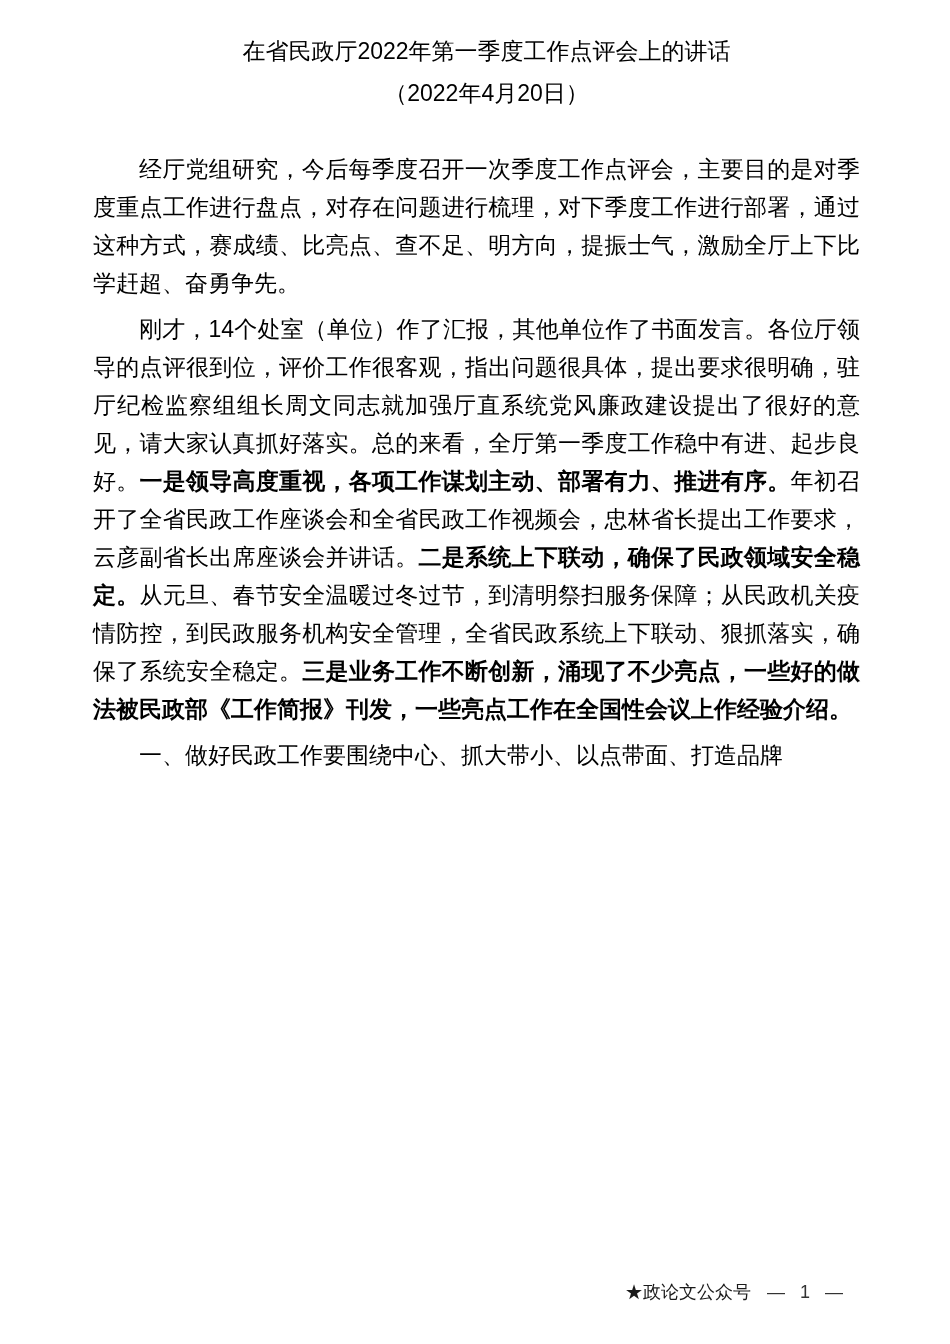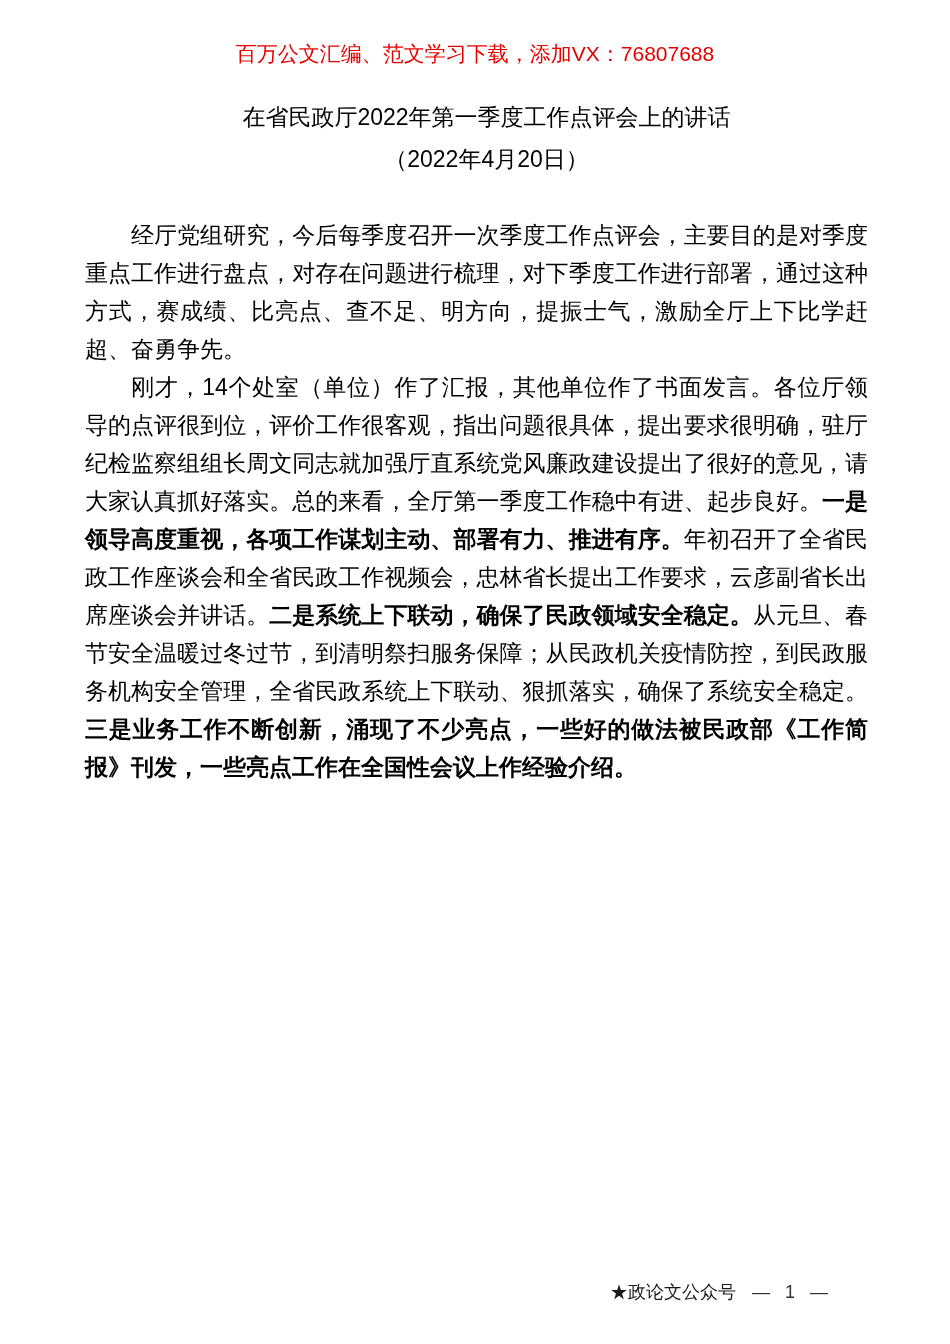--- a/index.html
+++ b/index.html
@@ -33,57 +33,57 @@
   }
   .doc-body {
     margin-top: 36px;
     padding: 0 82px 0 85px;
     font-size: 23px;
     line-height: 38px;
     text-align: justify;
     text-justify: inter-ideograph;
   }
   .doc-body p.para {
-    margin: 0;
+    margin: 8px;
     text-indent: 2em;
   }
   .doc-body span.bold {
     font-weight: bold;
   }
   .page-footer {
     position: absolute;
-    right: 122px;
+    right: 107px;
     bottom: 40px;
     display: flex;
     align-items: baseline;
     gap: 16px;
     font-size: 18px;
     color: #1a1a1a;
   }
   .page-footer .page-indicator {
     word-spacing: 10px;
     color: #333333;
   }
 </style>
 </head>
 <body>
 
 <div class="page">
 
-  <div class="promo-notice" style="color: rgb(230, 0, 0);">百万公文汇编、范文学习下载，添加VX：76807688</div>
 
   <div class="title-block">
     <div>在省民政厅2022年第一季度工作点评会上的讲话</div>
     <div>（2022年4月20日）</div>
   </div>
 
   <div class="doc-body">
 
   <p class="para body"><span class="regular">经厅党组研究，今后每季度召开一次季度工作点评会，主要目的是对季度重点工作进行盘点，对存在问题进行梳理，对下季度工作进行部署，通过这种方式，赛成绩、比亮点、查不足、明方向，提振士气，激励全厅上下比学赶超、奋勇争先。</span></p>
       <p class="para body"><span class="regular">刚才，14个处室（单位）作了汇报，其他单位作了书面发言。各位厅领导的点评很到位，评价工作很客观，指出问题很具体，提出要求很明确，驻厅纪检监察组组长周文同志就加强厅直系统党风廉政建设提出了很好的意见，请大家认真抓好落实。总的来看，全厅第一季度工作稳中有进、起步良好。</span><span class="bold">一是领导高度重视，各项工作谋划主动、部署有力、推进有序。</span><span class="regular">年初召开了全省民政工作座谈会和全省民政工作视频会，忠林省长提出工作要求，云彦副省长出席座谈会并讲话。</span><span class="bold">二是系统上下联动，确保了民政领域安全稳定。</span><span class="regular">从元旦、春节安全温暖过冬过节，到清明祭扫服务保障；从民政机关疫情防控，到民政服务机构安全管理，全省民政系统上下联动、狠抓落实，确保了系统安全稳定。</span><span class="bold">三是业务工作不断创新，涌现了不少亮点，一些好的做法被民政部《工作简报》刊发，一些亮点工作在全国性会议上作经验介绍。</span></p>
+      <p class="para heading"><span class="regular">一、做好民政工作要围绕中心、抓大带小、以点带面、打造品牌</span></p>
     </div>
 
   <div class="page-footer">
     <span class="footer-brand">★政论文公众号</span>
     <span class="page-indicator">— 1 —</span>
   </div>
 
 </div>
 
 </body></html>

